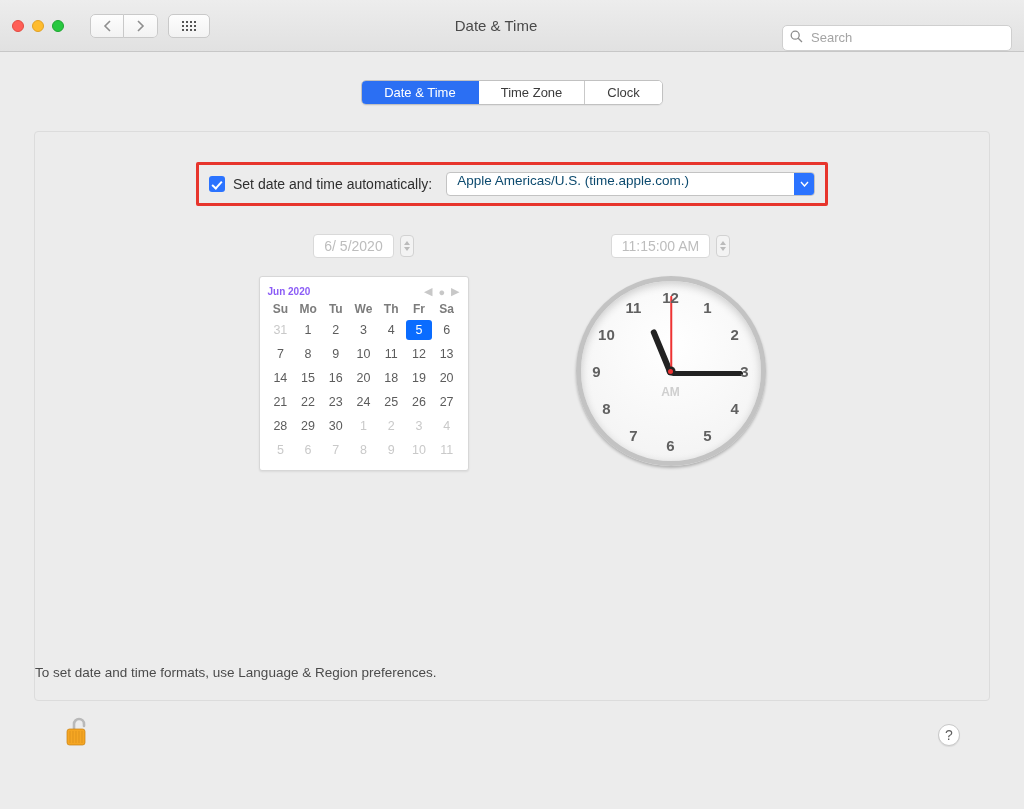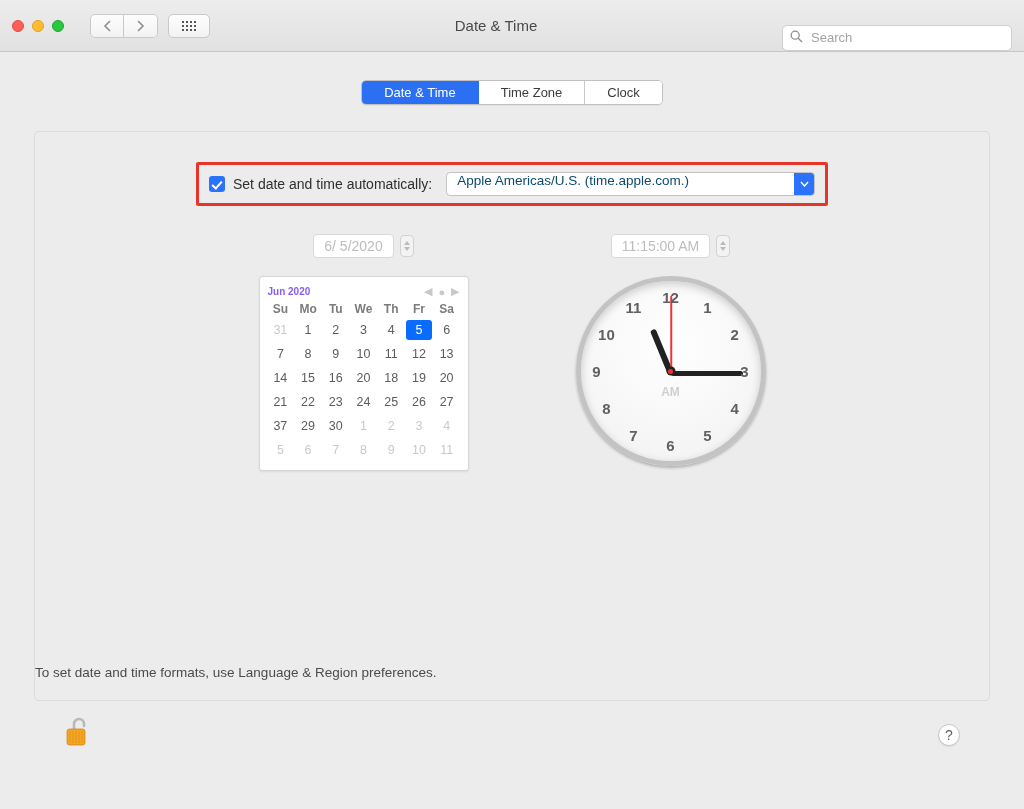--- a/index.html
+++ b/index.html
@@ -329,21 +329,21 @@
               <div class="d">18</div>
               <div class="d">19</div>
               <div class="d">20</div>
               <div class="d">21</div>
               <div class="d">22</div>
               <div class="d">23</div>
               <div class="d">24</div>
               <div class="d">25</div>
               <div class="d">26</div>
               <div class="d">27</div>
-              <div class="d">37</div>
+              <div class="d">28</div>
               <div class="d">29</div>
               <div class="d">30</div>
               <div class="d out">1</div>
               <div class="d out">2</div>
               <div class="d out">3</div>
               <div class="d out">4</div>
               <div class="d out">5</div>
               <div class="d out">6</div>
               <div class="d out">7</div>
               <div class="d out">8</div>

